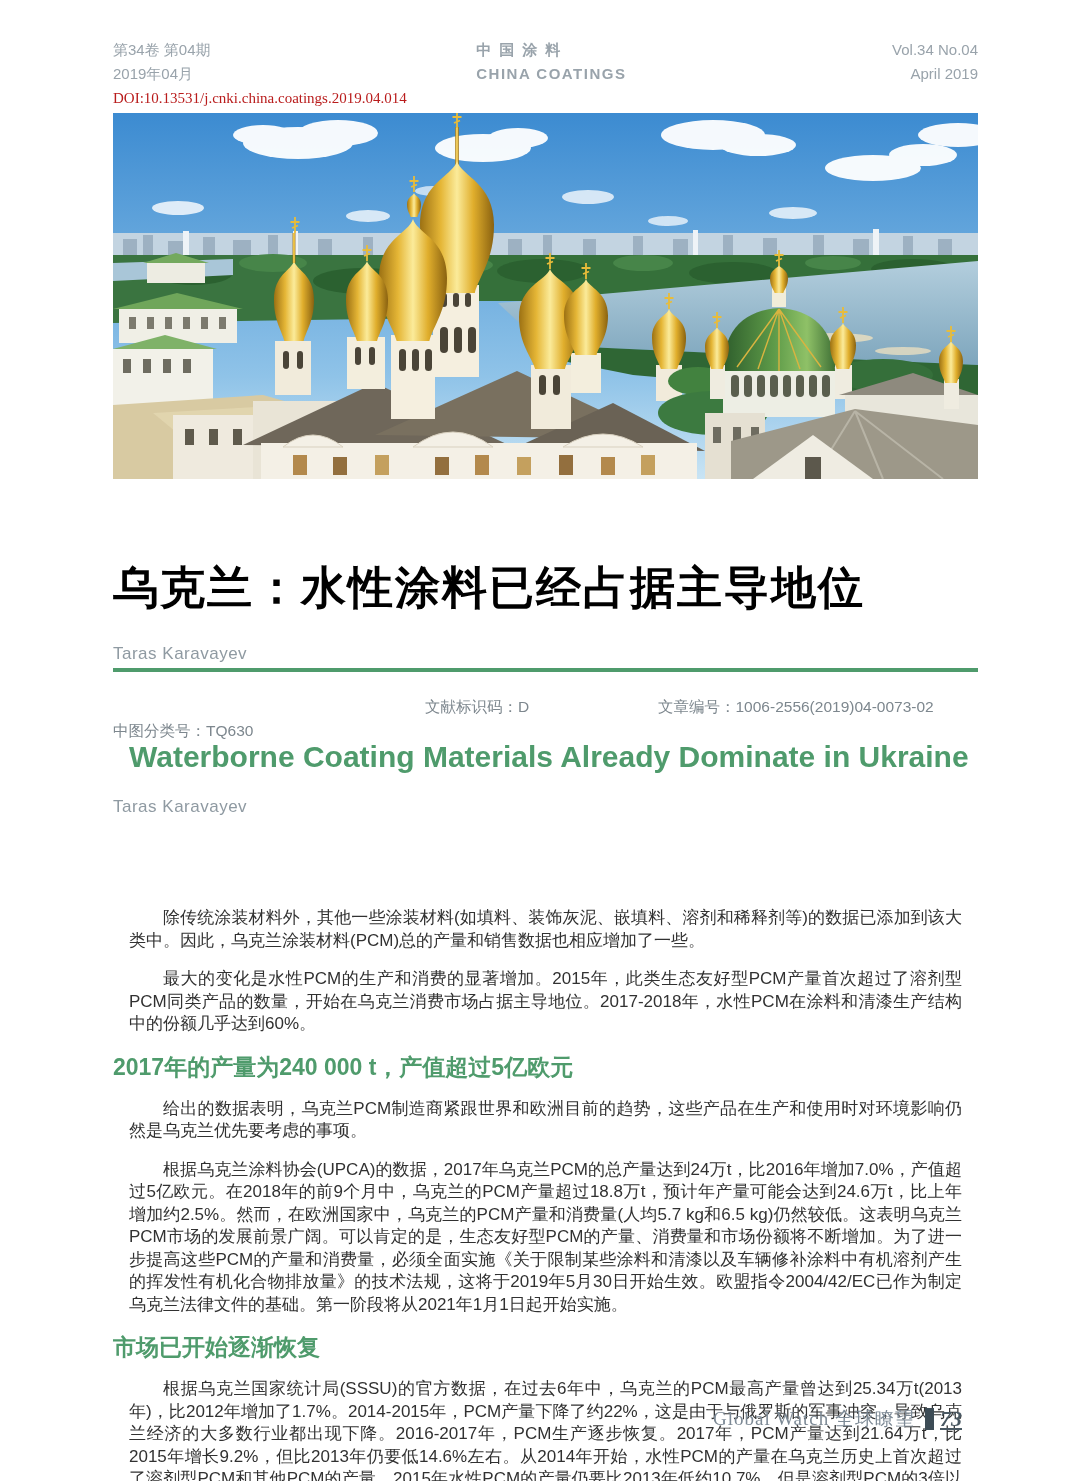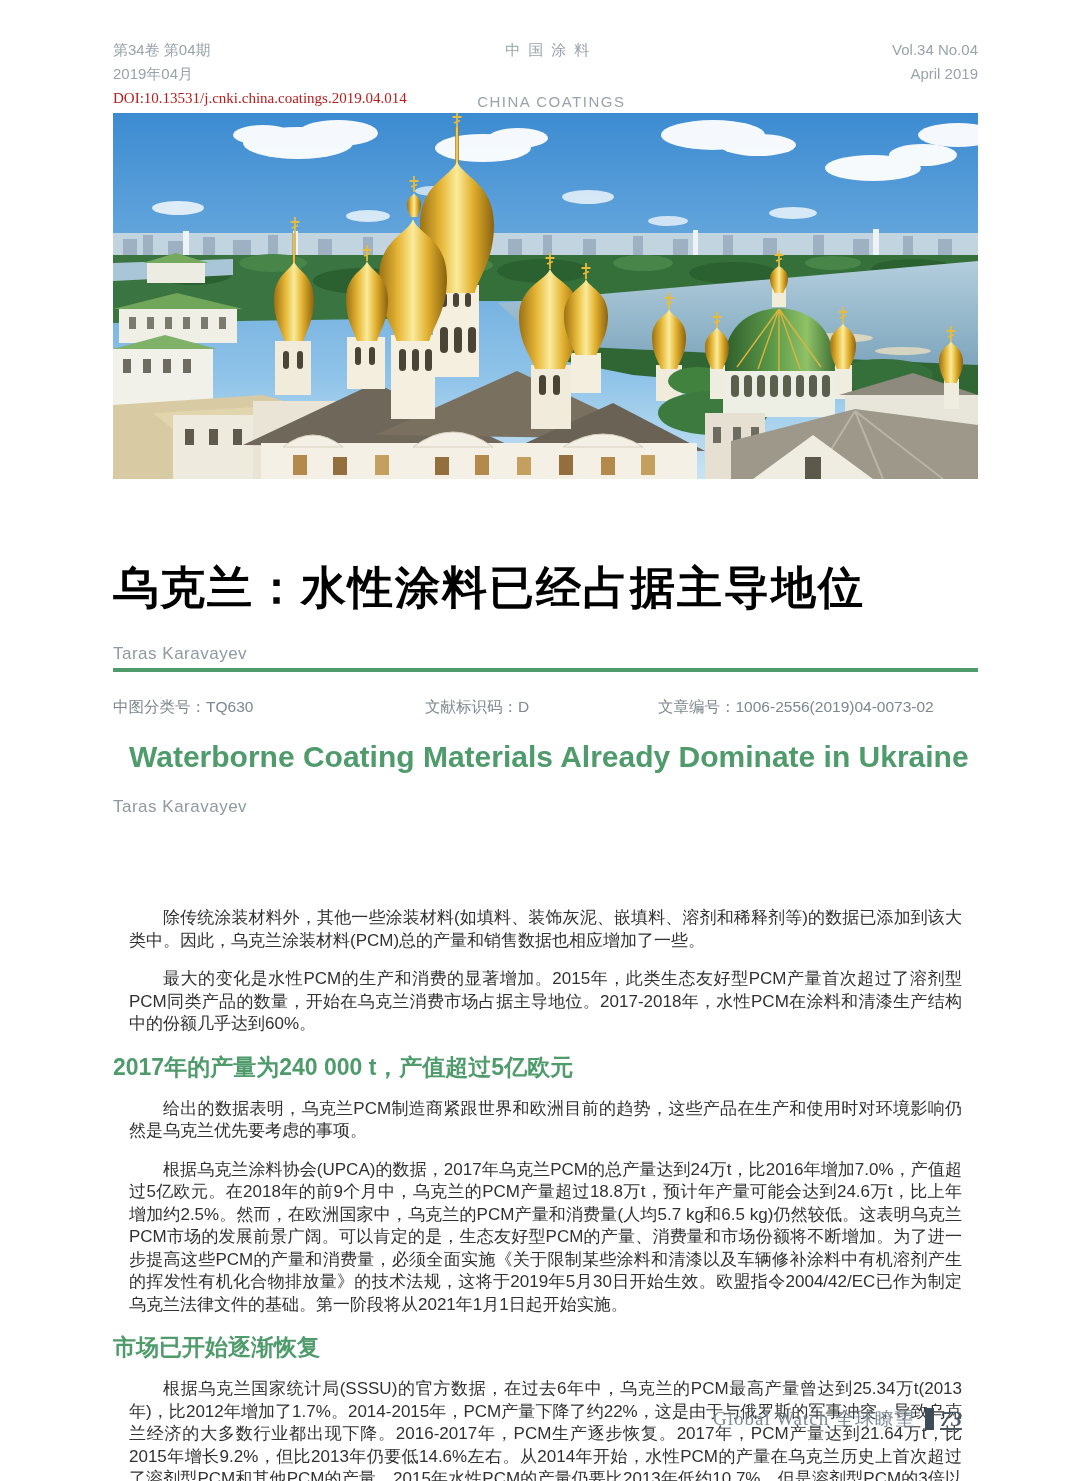--- a/index.html
+++ b/index.html
@@ -1,38 +1,38 @@
 <!DOCTYPE html>
 <html><head>
 <meta charset="utf-8">
 <style>
   html,body{margin:0;padding:0;background:#ffffff;}
   .page{position:relative;width:1076px;height:1481px;background:#ffffff;overflow:hidden;
         font-family:"Liberation Sans",sans-serif;color:#333;}
   
   .hdr{position:absolute;top:38px;left:113px;width:865px;display:flex;justify-content:space-between;
        color:#99a3ab;font-size:15px;line-height:24px;}
-  .hdr .c{text-align:center;}
+  .hdr .c{text-align:left;font-weight:bold;}
   .hdr .r{text-align:right;}
   .hdr .jcn{letter-spacing:8px;}
-  .hdr .jen{letter-spacing:1.5px;margin-top:28px;}
+  .hdr .jen{letter-spacing:1.5px;}
   .doi{position:absolute;top:90px;left:113px;font-family:"Liberation Serif",serif;
        font-size:15px;color:#b91c1c;}
   
   .hero{position:absolute;top:113px;left:113px;width:865px;height:366px;overflow:hidden;}
   
   .title-cn{position:absolute;top:558px;left:113px;width:870px;font-size:45px;font-weight:bold;
             color:#000000;letter-spacing:2px;white-space:nowrap;}
   .author{position:absolute;left:113px;font-size:17px;color:#8f9aa2;letter-spacing:0.5px;}
   .a1{top:644px;}
   .a2{top:797px;}
   .rule{position:absolute;top:668px;left:113px;width:865px;height:4px;background:#4f9b6c;}
   .meta{position:absolute;top:697px;left:113px;width:865px;display:flex;
         font-size:15.5px;color:#7d878e;}
-  .meta .m1{width:312px;}
+  .meta .m1{width:312px;margin-top:24px;}
   .meta .m2{width:233px;}
   .title-en{position:absolute;top:740px;left:129px;width:870px;font-size:30px;font-weight:bold;
             color:#4f9b6c;white-space:nowrap;}
   
   .body{position:absolute;top:891px;left:113px;width:865px;font-size:17px;line-height:22.5px;
         color:#313131;text-align:justify;}
   .body p{margin:16px;text-indent:2em;}
   .body h3{margin:13px 0 7px 0;font-size:23px;line-height:30px;color:#4f9b6c;font-weight:bold;}
   
   .footer{position:absolute;top:1406px;right:114px;display:flex;align-items:center;margin-left:12px;}

